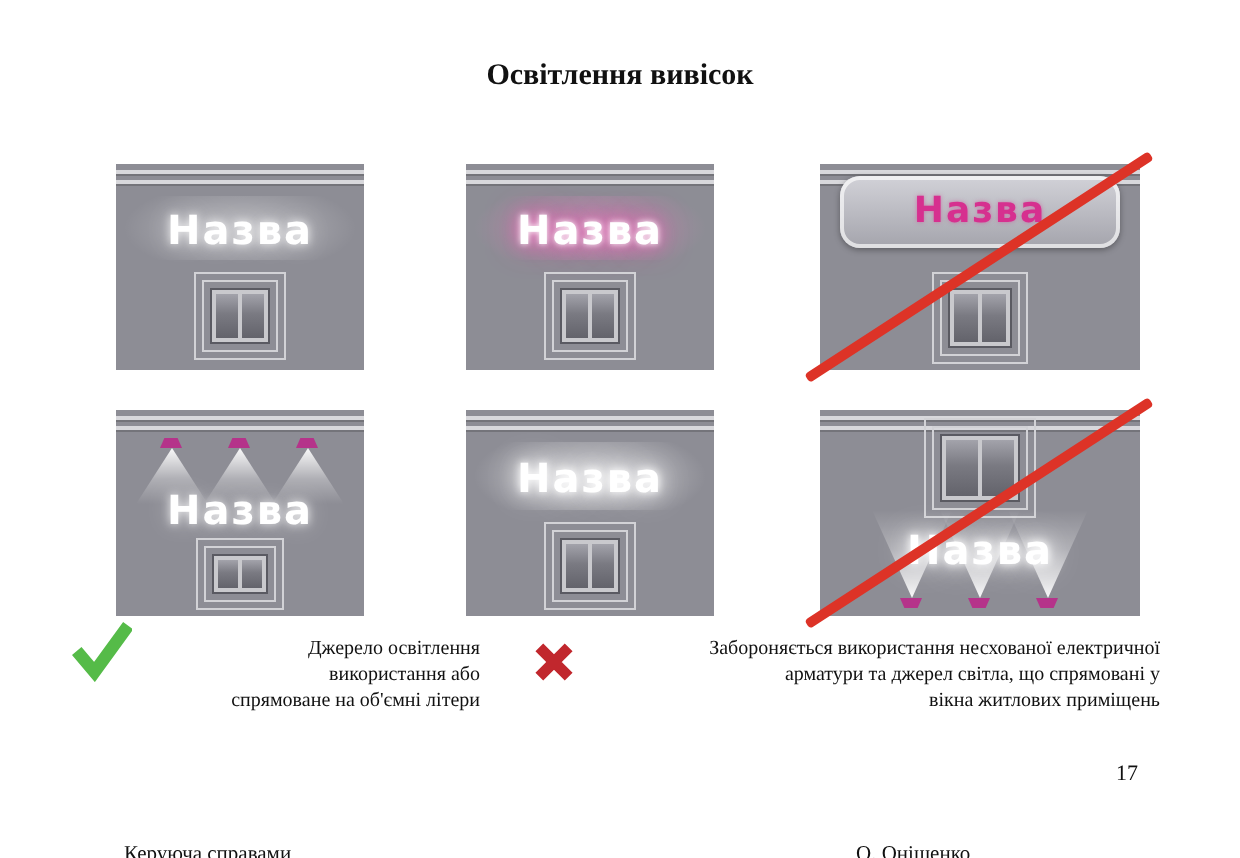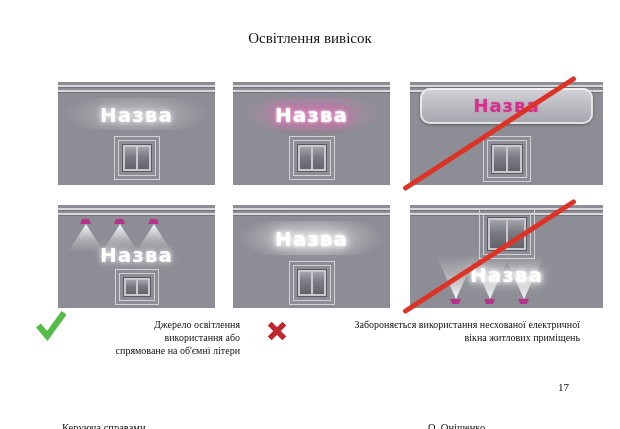--- a/index.html
+++ b/index.html
@@ -1,23 +1,23 @@
 <!DOCTYPE html>
 <html><head>
 <meta charset="utf-8">
 <style>
   html,body{margin:0;padding:0;background:#ffffff;}
   .page{position:relative;width:620px;height:429px;background:#ffffff;overflow:hidden;
         font-family:"Liberation Serif",serif;color:#111;}
 
   .title{position:absolute;top:30px;left:0;width:100%;text-align:center;
-         font-size:15px;font-weight:400;margin:0;}
+         font-size:15px;font-weight:700;margin:0;}
 
   
-  .panel{position:absolute;background:#8d8d95;overflow:hidden;padding-left:33px;}
+  .panel{position:absolute;background:#8d8d95;overflow:hidden;}
   .cornice{position:absolute;top:2px;left:0;width:100%;height:10px;
     background:linear-gradient(180deg,
       rgba(255,255,255,0) 0 1px,
       #d8d8dc 1px 3px,
       rgba(0,0,0,.18) 3px 4px,
       rgba(255,255,255,0) 4px 6px,
       #d8d8dc 6px 8px,
       rgba(0,0,0,.18) 8px 9px,
       rgba(255,255,255,0) 9px);}
   .halo{position:absolute;left:0;right:0;pointer-events:none;}
@@ -184,20 +184,21 @@
     <div>спрямоване на об'ємні літери</div>
   </div>
 
   <div class="legend-icon" style="left:266px;top:320px;width:22px;height:22px">
     <svg width="22" height="22" viewBox="0 0 24 24">
       <path d="M4 4 L20 20 M20 4 L4 20" fill="none" stroke="#c1272d" stroke-width="6" stroke-linecap="butt"></path>
     </svg>
   </div>
   <div class="legend-text" style="left:300px;top:318px;width:280px">
     <div>Забороняється використання несхованої електричної</div>
+    <div>арматури та джерел світла, що спрямовані у</div>
     <div>вікна житлових приміщень</div>
   </div>
 
   <div class="footer-text" style="left:62px;top:378px">Керуюча справами</div>
   <div class="footer-text" style="left:428px;top:378px">О. Оніщенко</div>
   <div class="page-number" style="left:558px;top:381px">17</div>
 
 
 </div>
 

